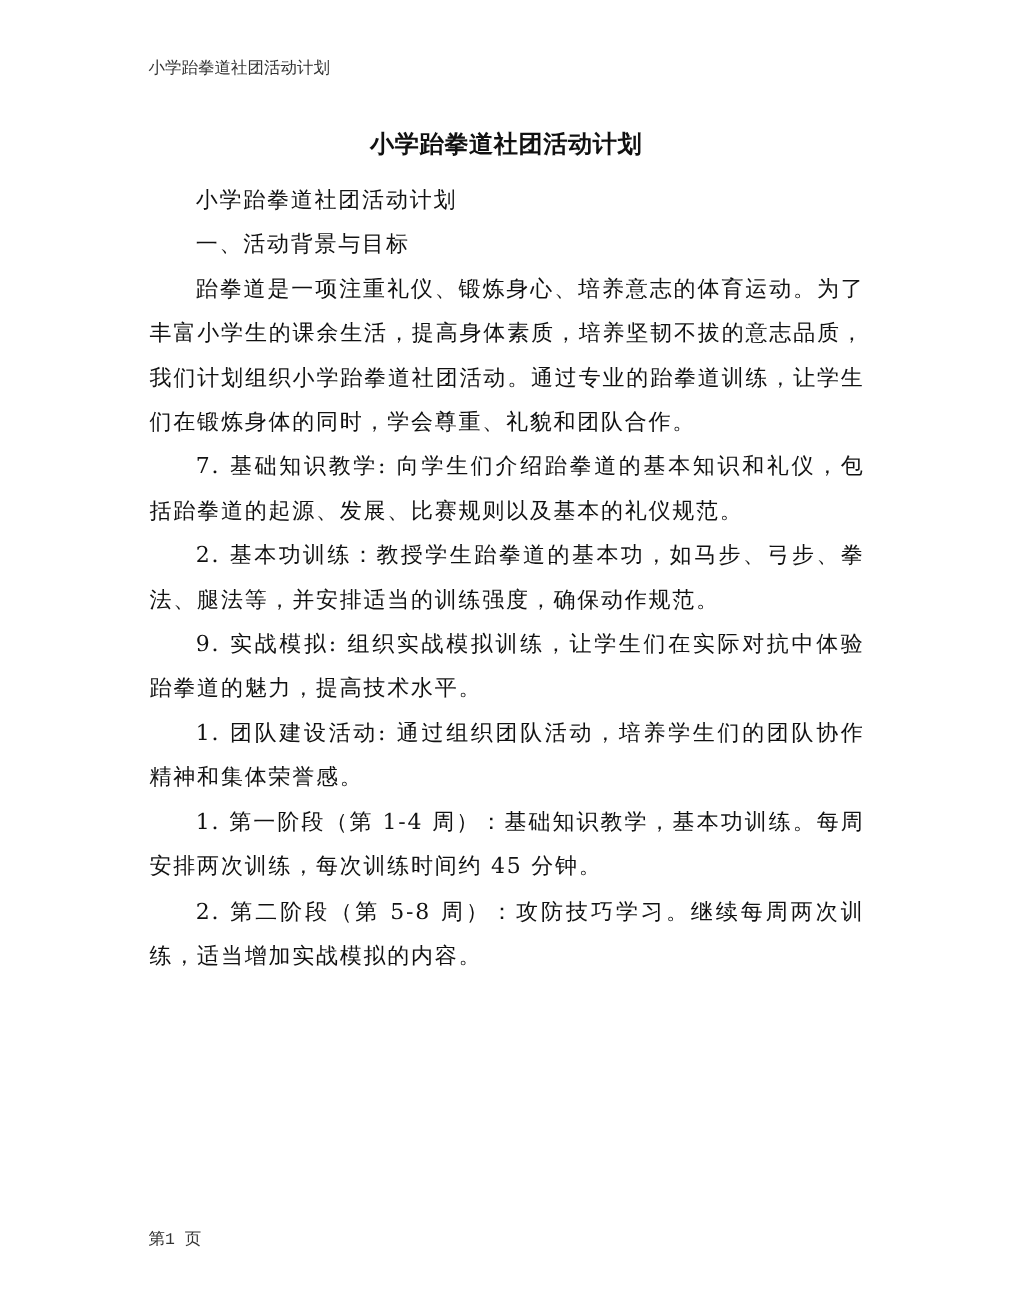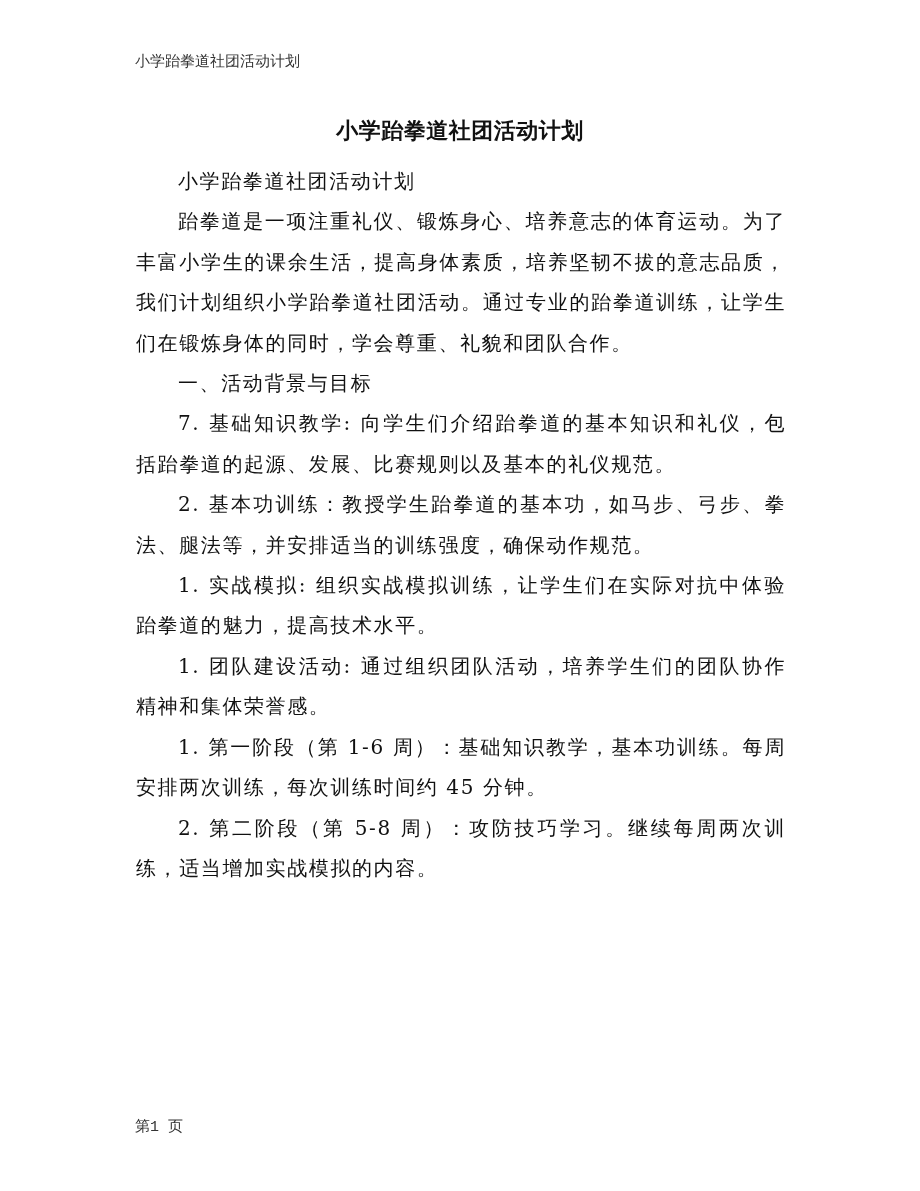--- a/index.html
+++ b/index.html
@@ -16,23 +16,23 @@
 </style>
 </head>
 <body>
 
 <div class="header">小学跆拳道社团活动计划</div>
 
 <div class="title">小学跆拳道社团活动计划</div>
 
 <div class="content">
   <p class="p">小学跆拳道社团活动计划</p>
+  <p class="p">一、活动背景与目标</p>
   <p class="p">跆拳道是一项注重礼仪、锻炼身心、培养意志的体育运动。为了丰富小学生的课余生活，提高身体素质，培养坚韧不拔的意志品质，我们计划组织小学跆拳道社团活动。通过专业的跆拳道训练，让学生们在锻炼身体的同时，学会尊重、礼貌和团队合作。</p>
-  <p class="p">一、活动背景与目标</p>
   <p class="p">7. 基础知识教学: 向学生们介绍跆拳道的基本知识和礼仪，包括跆拳道的起源、发展、比赛规则以及基本的礼仪规范。</p>
   <p class="p">2. 基本功训练：教授学生跆拳道的基本功，如马步、弓步、拳法、腿法等，并安排适当的训练强度，确保动作规范。</p>
-  <p class="p">1. 实战模拟: 组织实战模拟训练，让学生们在实际对抗中体验跆拳道的魅力，提高技术水平。</p>
+  <p class="p">9. 实战模拟: 组织实战模拟训练，让学生们在实际对抗中体验跆拳道的魅力，提高技术水平。</p>
   <p class="p">1. 团队建设活动: 通过组织团队活动，培养学生们的团队协作精神和集体荣誉感。</p>
-  <p class="p">1. 第一阶段（第 1-6 周）：基础知识教学，基本功训练。每周安排两次训练，每次训练时间约 45 分钟。</p>
+  <p class="p">1. 第一阶段（第 1-4 周）：基础知识教学，基本功训练。每周安排两次训练，每次训练时间约 45 分钟。</p>
   <p class="p">2. 第二阶段（第 5-8 周）：攻防技巧学习。继续每周两次训练，适当增加实战模拟的内容。</p>
 </div>
 
 <div class="footer">第1 页</div>
 
 </body></html>

